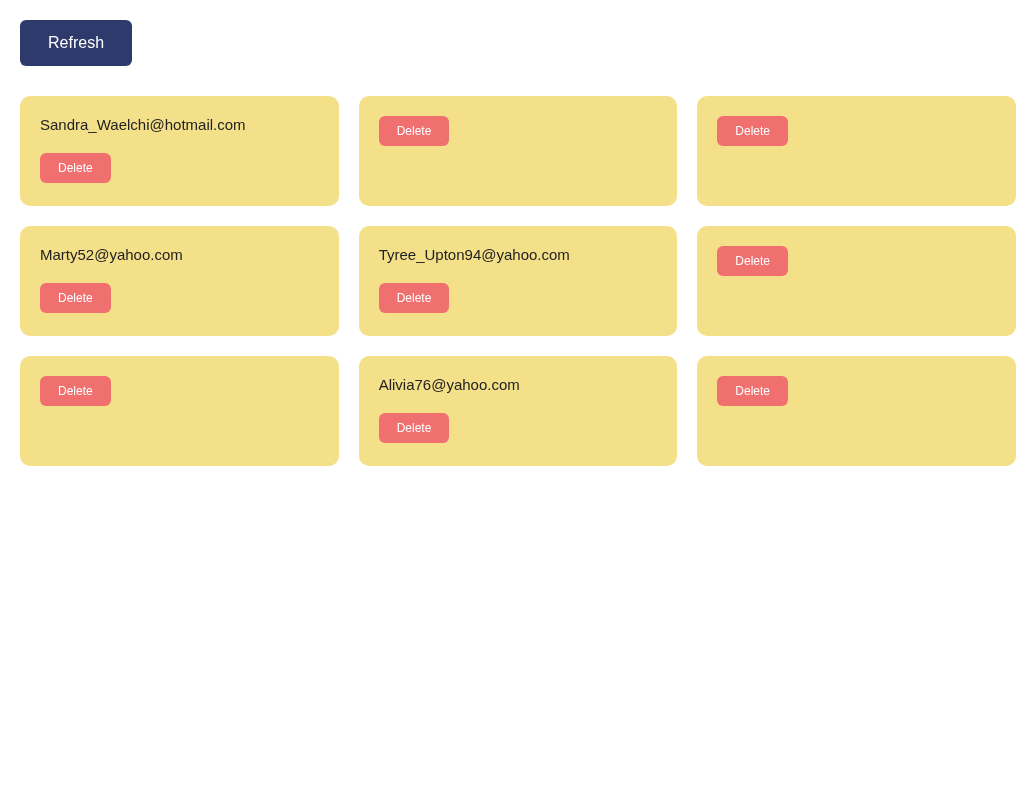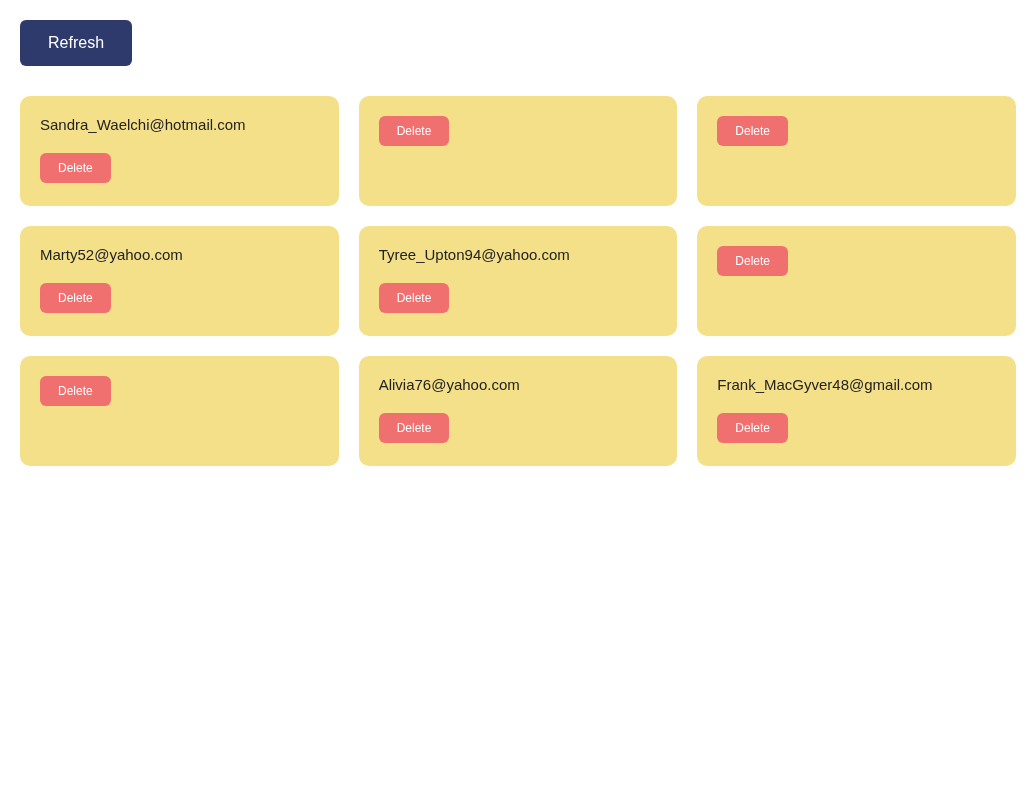--- a/index.html
+++ b/index.html
@@ -96,16 +96,15 @@
       <button class="delete-button">Delete</button>
     </div>
     <div class="card">
       <button class="delete-button">Delete</button>
     </div>
     <div class="card">
       <span class="card-email">Alivia76@yahoo.com</span>
       <button class="delete-button">Delete</button>
     </div>
     <div class="card">
-      <span class="card-email">Frank_MacGyver48@gmail.com</span>
       <button class="delete-button">Delete</button>
     </div>
   </div>
 
 </body></html>

